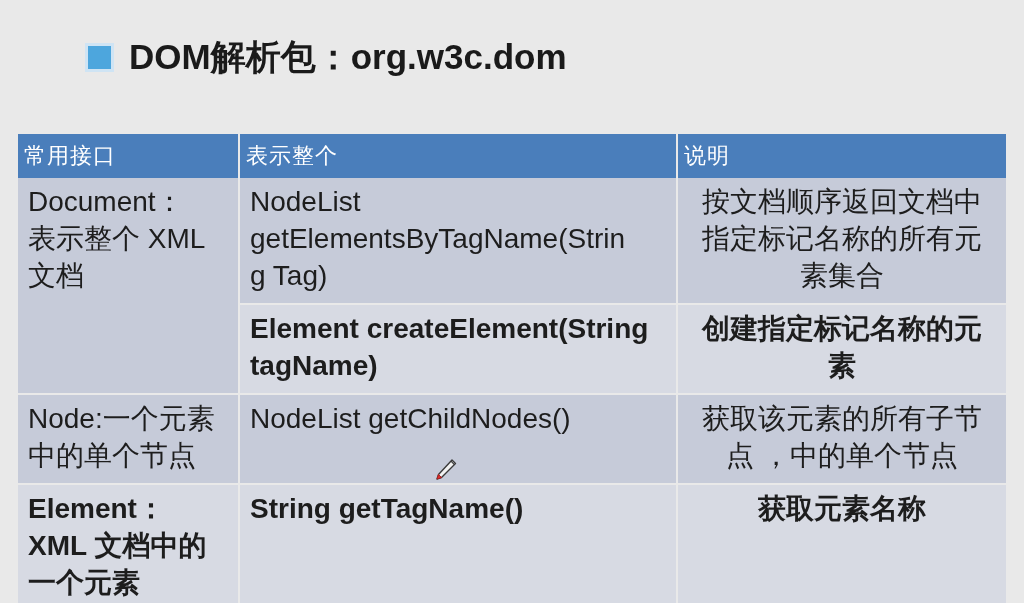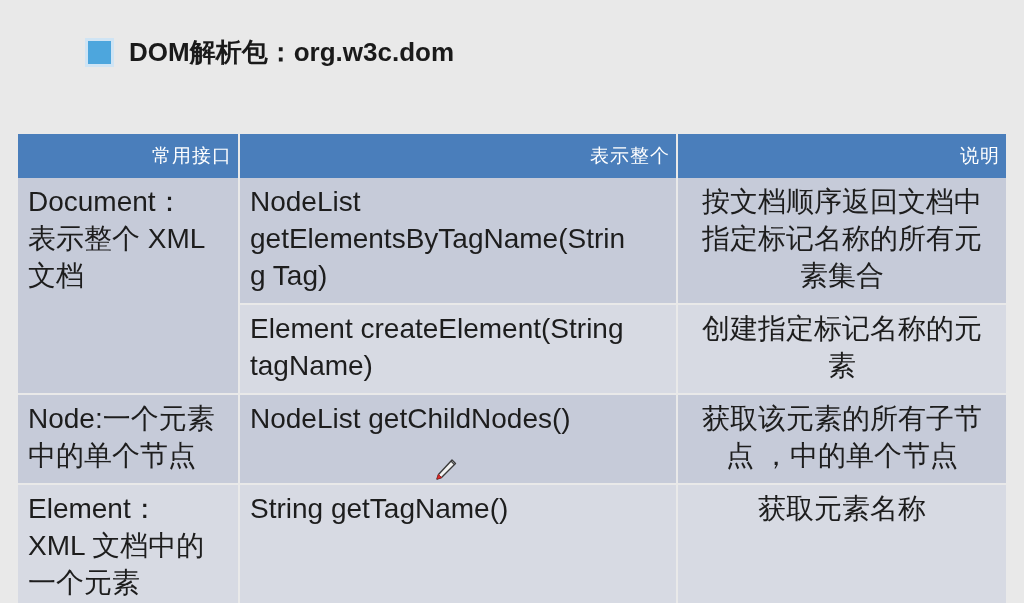--- a/index.html
+++ b/index.html
@@ -25,45 +25,45 @@
     gap: 18px;
   }
   .title-bullet {
     width: 23px;
     height: 23px;
     background: #4da6dd;
     box-shadow: 0 0 0 3px #cfe4f4;
     flex: 0 0 auto;
   }
   .title-text {
-    font-size: 26px;
+    font-size: 35px;
     font-weight: bold;
     color: #1a1a1a;
     letter-spacing: 0px;
     white-space: nowrap;
     line-height: 1.1;
   }
 
   
   .dom-table {
     position: absolute;
     left: 18px;
     top: 134px;
     width: 988px;
     border-collapse: collapse;
     table-layout: fixed;
   }
   .dom-table th {
     background: #4a7ebb;
     color: #ffffff;
-    font-size: 19px;
+    font-size: 22px;
     font-weight: normal;
     height: 44px;
     padding: 0 6px;
-    text-align: right;
+    text-align: left;
     vertical-align: middle;
     border-right: 2px solid #e9e9e9;
     letter-spacing: 1px;
   }
   .dom-table th:last-child { border-right: none; }
 
   .dom-table td {
     font-size: 28px;
     color: #1d1d1d;
     padding: 6px 10px 8px 10px;
@@ -71,21 +71,21 @@
     line-height: 1.32;
     border-right: 2px solid #e9e9e9;
     border-bottom: 2px solid #e9e9e9;
     word-break: break-word;
     overflow-wrap: anywhere;
   }
   .dom-table td:last-child { border-right: none; text-align: center; }
   .dom-table tr:last-child td { border-bottom: none; }
 
   .band-dark  { background: #c6cbd9; }
-  .band-light { background: #d7dae3; }
+  .band-light { background: #d7dae3; font-weight: bold; }
 
   .col-a { width: 221px; }
   .col-b { width: 438px; }
   .col-c { width: 329px; }
 
   .cell-line { display: block; }
 
   
   .pen-cursor {
     position: absolute;

